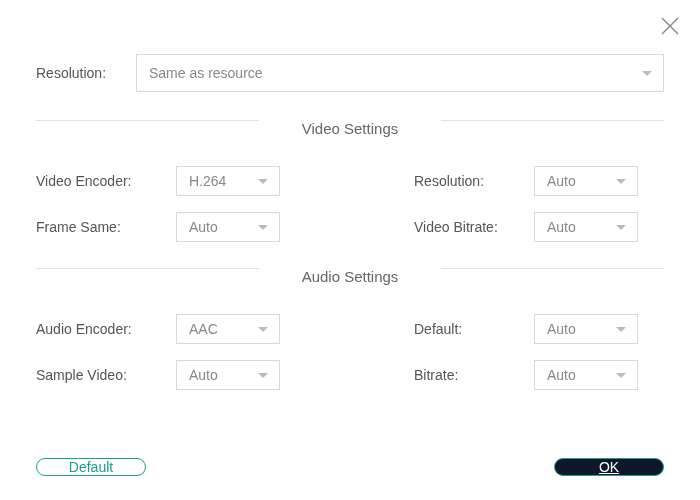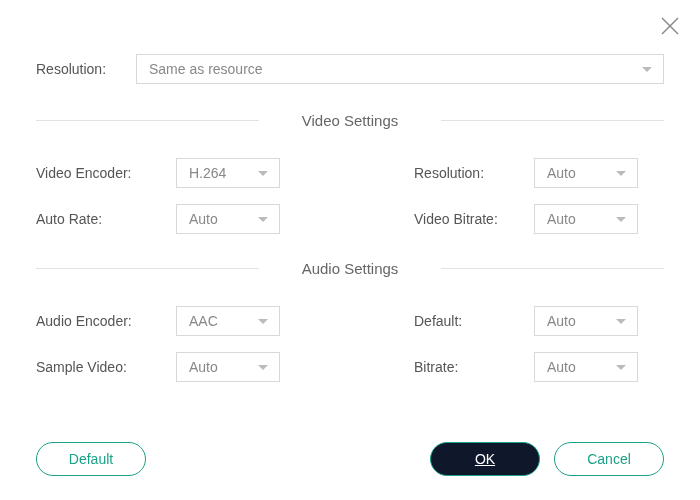--- a/index.html
+++ b/index.html
@@ -25,40 +25,39 @@
   .row-top {
     display: flex;
     align-items: center;
     margin-top: 34px;
     margin-bottom: 28px;
   }
   .row-top .label { width: 100px; color: #555; }
   .select {
     flex: 1;
     border: 1px solid #d9d9d9;
-    height: 30px;
+    height: 38px;
     display: flex;
     align-items: center;
     padding: 0 12px;
     color: #888;
     cursor: pointer;
     position: relative;
     background: #fff;
   }
   .select.sm { width: 104px; flex: none; height: 30px; }
   .select .chev {
     position: absolute;
     right: 10px;
     top: 50%;
     transform: translateY(-50%);
   }
   .select .chev svg { fill: #bbb; }
   .section-hdr {
     display: flex;
-    align-items: center;
     color: #555;
     margin: 6px 0 18px 0;
     gap: 29px;
   }
   .section-hdr .line {
     flex: 1;
     height: 1px;
     background: #e2e2e2;
   }
   .section-hdr .title { padding: 0 14px; font-size: 15px; color: #666; }
@@ -74,21 +73,21 @@
   .grid .spacer {}
   .btn-bar {
     position: absolute;
     bottom: 24px;
     left: 36px;
     right: 36px;
     display: flex;
     align-items: center;
   }
   .btn {
-    height: 34px;
+    height: 18px;
     border-radius: 17px;
     padding: 0 26px;
     font-size: 14px;
     display: inline-flex;
     align-items: center;
     justify-content: center;
     cursor: pointer;
     border: 1.5px solid #1aa187;
     background: #fff;
     color: #1aa187;
@@ -140,21 +139,21 @@
   </div>
   <div class="spacer"></div>
   <div class="label">Resolution:</div>
   <div class="select sm">
     <span>Auto</span>
     <span class="chev"><svg width="12" height="8" viewBox="0 0 12 8">
           <path d="M1 1 L6 6 L11 1 Z"></path>
         </svg></span>
   </div>
 
-  <div class="label">Auto Rate:</div>
+  <div class="label">Frame Same:</div>
   <div class="select sm">
     <span>Auto</span>
     <span class="chev"><svg width="12" height="8" viewBox="0 0 12 8">
           <path d="M1 1 L6 6 L11 1 Z"></path>
         </svg></span>
   </div>
   <div class="spacer"></div>
   <div class="label">Video Bitrate:</div>
   <div class="select sm">
     <span>Auto</span>
@@ -205,16 +204,13 @@
 </div>
 
 <div class="btn-bar">
   <div class="btn">
     <span>Default</span>
   </div>
   <div class="spacer-flex"></div>
   <div class="btn primary">
     <span>OK</span>
   </div>
-  <div class="btn">
-    <span>Cancel</span>
-  </div>
 </div>
 
 </body></html>

